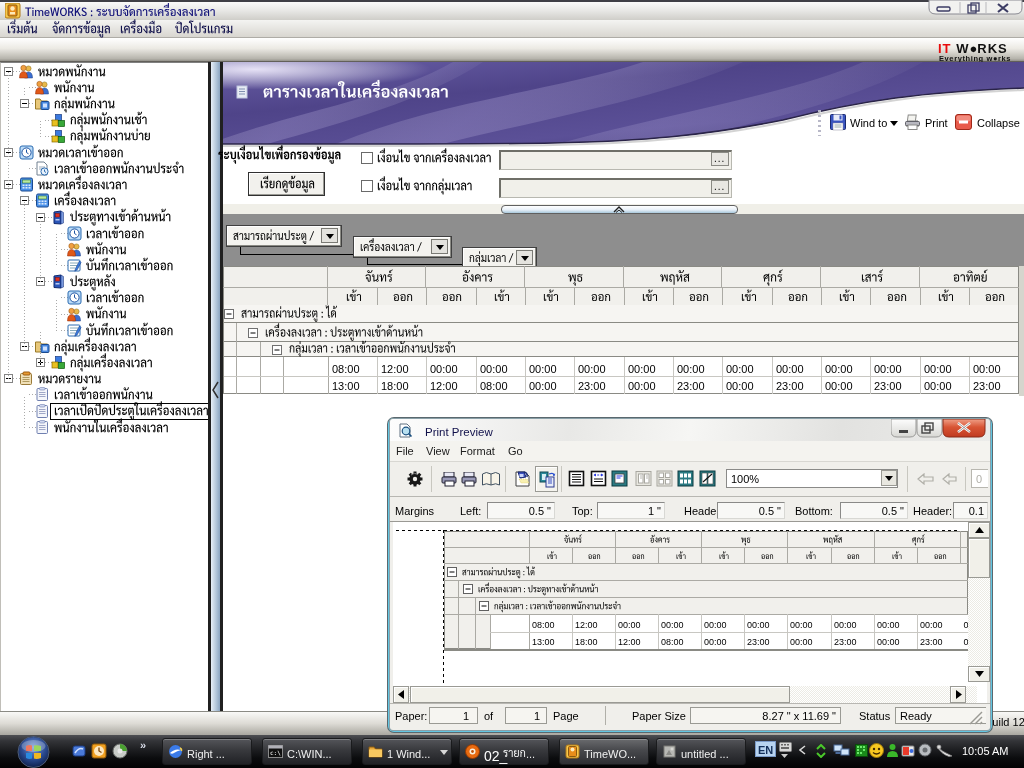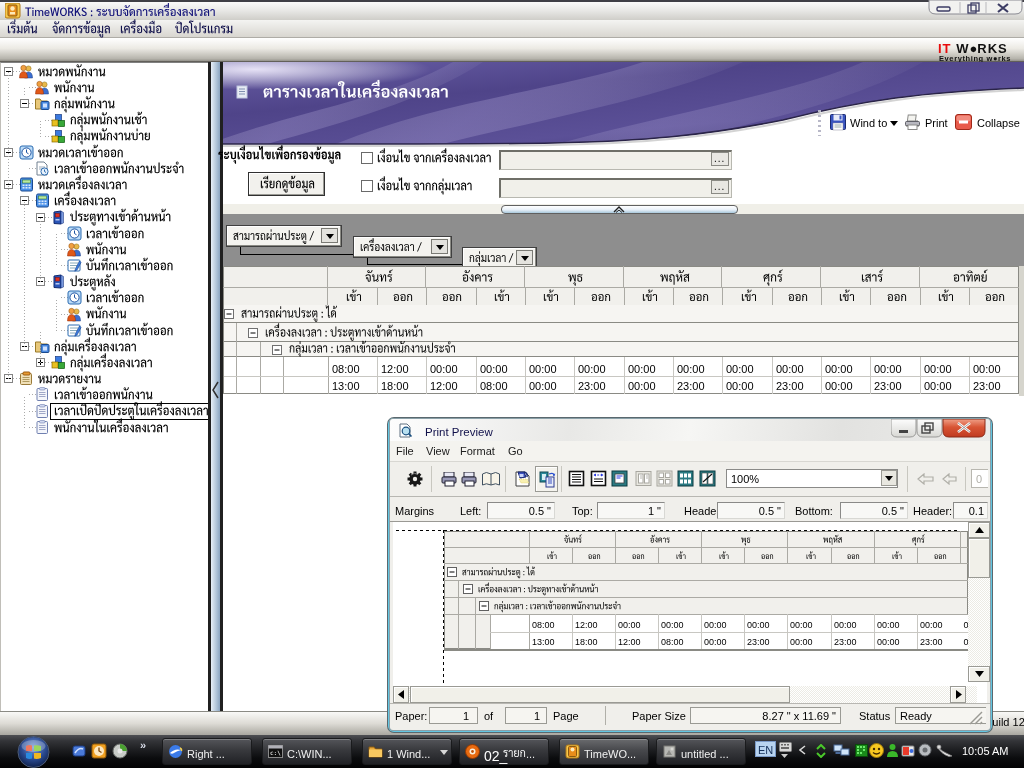--- a/index.html
+++ b/index.html
@@ -2007,21 +2007,21 @@
   </svg>
 <div class="lat" style="left:584px;top:749.1px;font-size:11px;color:#f0f0f0">TimeWO...</div>
 <div style="position:absolute;left:656px;top:738px;width:90px;height:27px;background:linear-gradient(#54555a,#38393d 45%,#202125);border:1px solid #1a1b1d;border-radius:3px;box-shadow:inset 0 1px 0 rgba(255,255,255,0.25)"></div>
 <svg class="ab" style="left:662px;top:744px" width="15" height="15">
     <rect x="2" y="2" width="11" height="11" fill="#b8b8b4" stroke="#7a7a76"></rect>
     <path d="M4,11 L7,6 L10,11 Z" fill="#8a8a86"></path>
     <circle cx="10" cy="5" r="1.5" fill="#d8d8d4"></circle>
   </svg>
 <div class="lat" style="left:681px;top:749.1px;font-size:11px;color:#f0f0f0">untitled ...</div>
 <div style="position:absolute;left:755px;top:741px;width:21px;height:16px;background:#b8d4f0;border:1px solid #7a9ac8"></div>
-<div class="lat" style="left:758px;top:745px;font-weight:normal;color:#14305a">EN</div>
+<div class="lat" style="left:758px;top:745px;font-weight:bold;color:#14305a">EN</div>
 <svg class="ab" style="left:779px;top:742px" width="13" height="10">
     <rect x="0.5" y="0.5" width="12" height="9" rx="1" fill="#d8d8d8" stroke="#888"></rect>
     <g fill="#666">
       <rect x="2" y="2" width="2" height="1.5"></rect>
       <rect x="5" y="2" width="2" height="1.5"></rect>
       <rect x="8" y="2" width="2" height="1.5"></rect>
       <rect x="2" y="5" width="8" height="2"></rect>
     </g>
   </svg>
 <svg class="ab" style="left:781px;top:754px" width="7" height="4">

